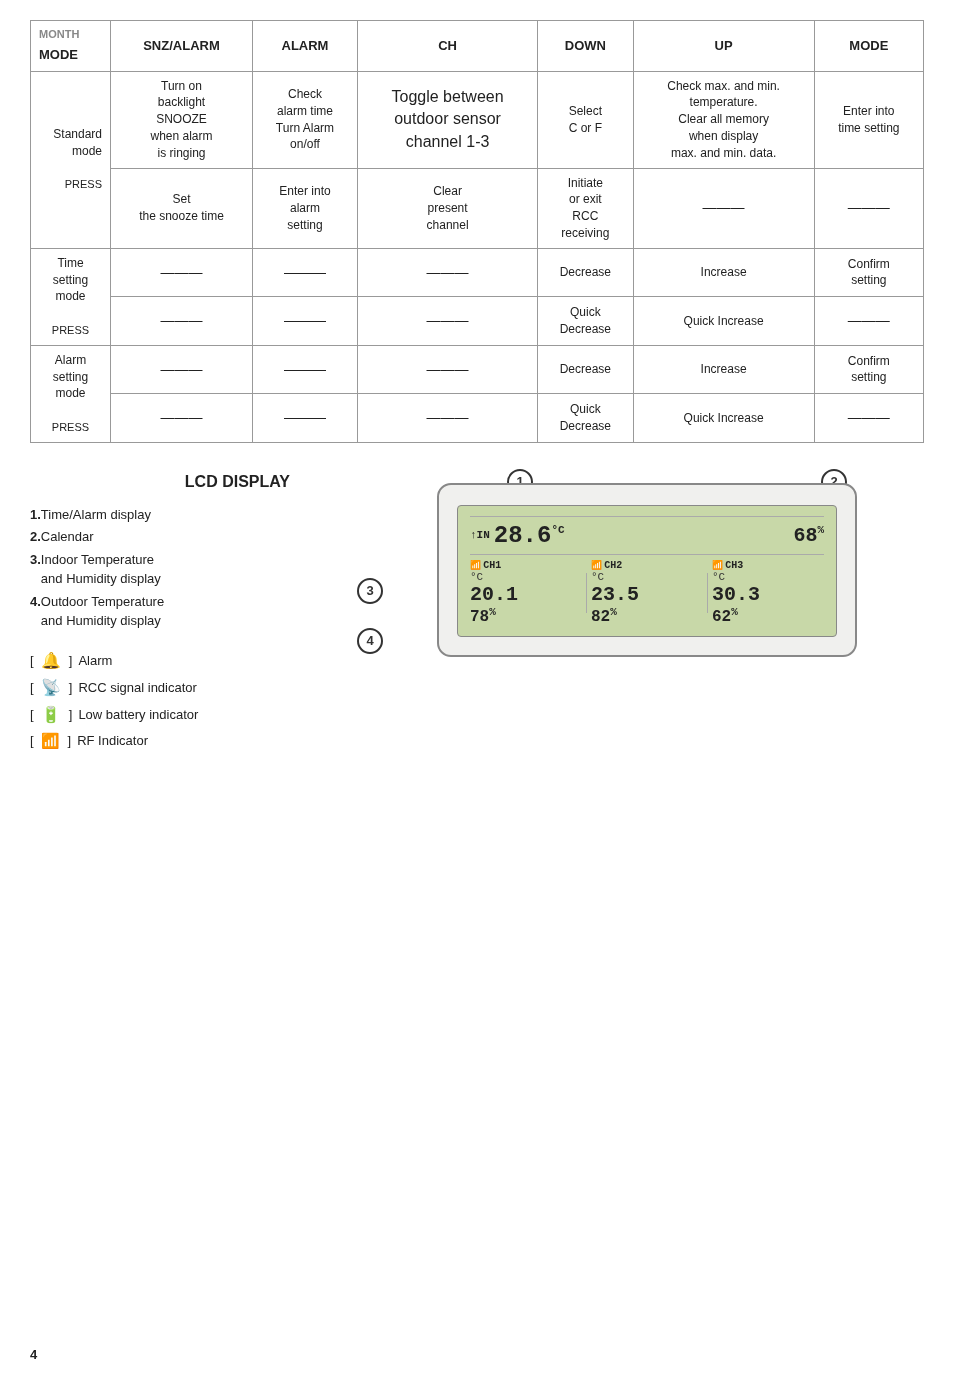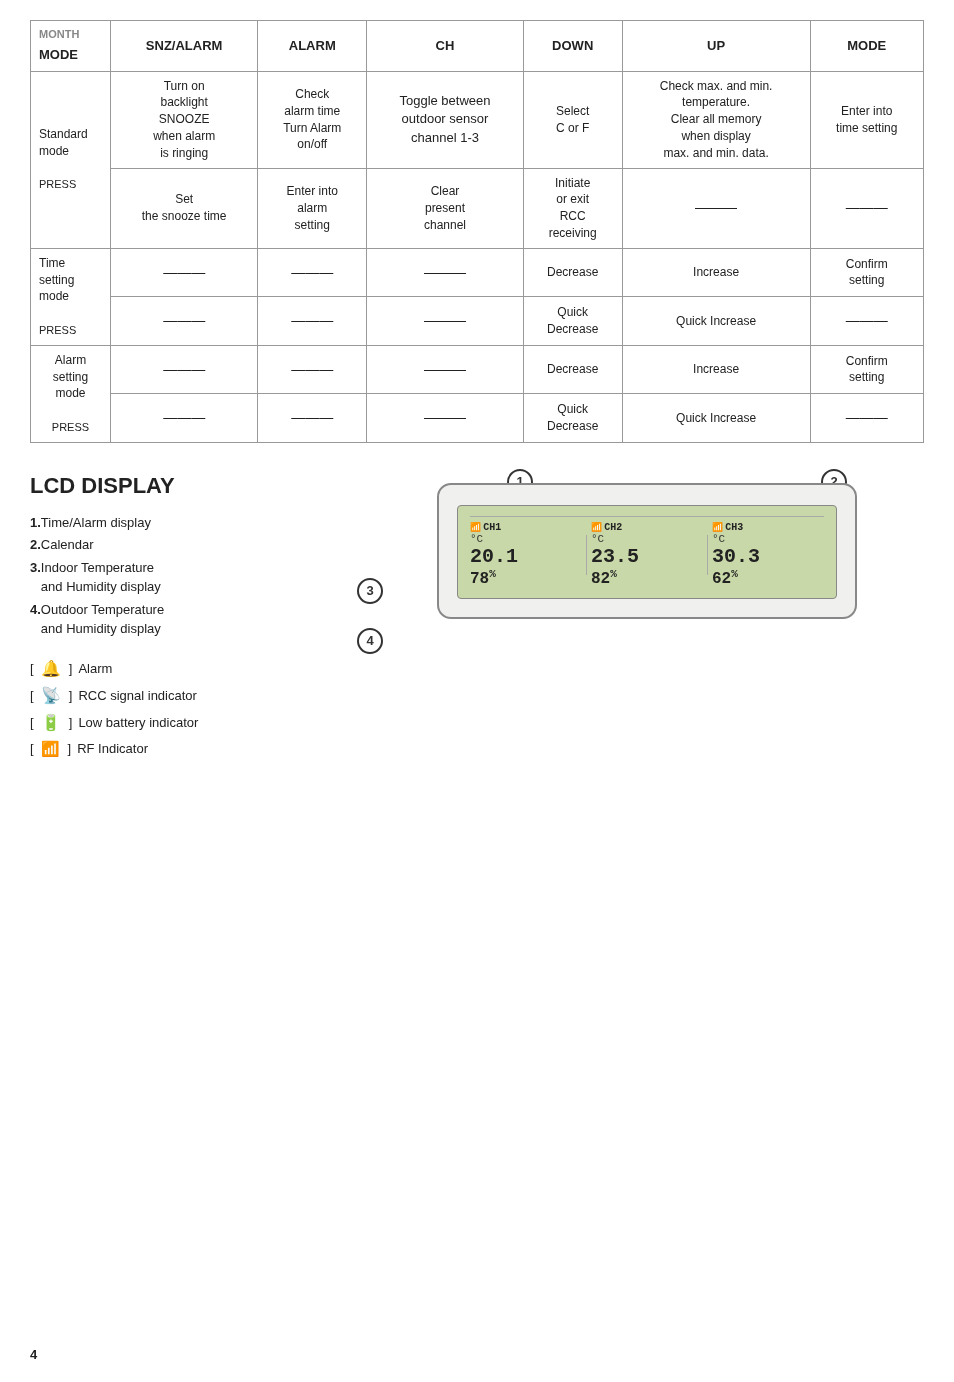--- a/index.html
+++ b/index.html
@@ -42,23 +42,24 @@
     
     .lcd-section {
       display: flex;
       gap: 20px;
       align-items: flex-start;
     }
     .lcd-left {
       flex: 0 0 260px;
     }
     .lcd-left h2 {
-      font-size: 22px;
+      font-size: 16px;
       font-weight: bold;
       margin-bottom: 14px;
+      text-align: right;
     }
     .lcd-left ul {
       list-style: none;
       margin-bottom: 18px;
     }
     .lcd-left ul li {
       margin-bottom: 3px;
       font-size: 13px;
       line-height: 1.5;
     }
@@ -260,44 +261,44 @@
       <th>ALARM</th>
       <th>CH</th>
       <th>DOWN</th>
       <th>UP</th>
       <th>MODE</th>
     </tr>
   </thead>
   <tbody>
 
     <tr>
-      <td rowspan="2" class="mode-cell" style="text-align:left;margin-left:40px;">
+      <td rowspan="2" class="mode-cell" style="text-align:right;margin-left:40px;">
         Standard<br>mode
         <br><br>
         <span style="font-size:11px;">PRESS</span>
       </td>
       <td style="font-size:12px;">Turn on<br>backlight<br>SNOOZE<br>when alarm<br>is ringing</td>
       <td style="font-size:12px;">Check<br>alarm time<br>Turn Alarm<br>on/off</td>
-      <td style="font-size:13px;margin-top:32px;">Toggle between<br>outdoor sensor<br>channel 1-3</td>
+      <td style="font-size:16px;margin-top:32px;">Toggle between<br>outdoor sensor<br>channel 1-3</td>
       <td style="font-size:12px;">Select<br>C or F</td>
       <td style="font-size:12px;">Check max. and min.<br>temperature.<br>Clear all memory<br>when display<br>max. and min. data.</td>
       <td style="font-size:12px;">Enter into<br>time setting</td>
     </tr>
 
     <tr>
       <td style="font-size:12px;">Set<br>the snooze time</td>
       <td style="font-size:12px;">Enter into<br>alarm<br>setting</td>
       <td style="font-size:12px;">Clear<br>present<br>channel</td>
       <td style="font-size:12px;">Initiate<br>or exit<br>RCC<br>receiving</td>
       <td class="dash">———</td>
       <td class="dash">———</td>
     </tr>
 
     <tr>
-      <td rowspan="2" class="mode-cell" style="text-align:left;">
+      <td rowspan="2" class="mode-cell" style="text-align:center;">
         Time<br>setting<br>mode
         <br><br>
         <span style="font-size:11px;">PRESS</span>
       </td>
       <td class="dash">———</td>
       <td class="dash">———</td>
       <td class="dash">———</td>
       <td style="font-size:12px;">Decrease</td>
       <td style="font-size:12px;">Increase</td>
       <td style="font-size:12px;">Confirm<br>setting</td>
@@ -372,20 +373,26 @@
 
       <div class="callout callout-1">1</div>
       <div class="callout callout-2">2</div>
       <div class="callout callout-3">3</div>
       <div class="callout callout-4">4</div>
 
       <div class="lcd-device-outline">
         <div class="lcd-screen">
 
 
+          <div class="lcd-row-indoor">
+            <span class="lcd-in-label">↑IN</span>
+            <span class="lcd-indoor-temp">28.6<span class="lcd-super">°C</span></span>
+            <span style="flex:1"></span>
+            <span class="lcd-indoor-hum">68<span class="lcd-super">%</span></span>
+          </div>
 
           <div class="lcd-row-outdoor">
 
             <div class="lcd-ch-block">
               <div class="lcd-ch-label">
                 <span style="font-size:9px;">📶</span> CH1
               </div>
               <div style="font-size:11px; color:#333;">°C</div>
               <div class="lcd-ch-temp">20.1</div>
               <div class="lcd-ch-hum">78<span class="lcd-super">%</span></div>

